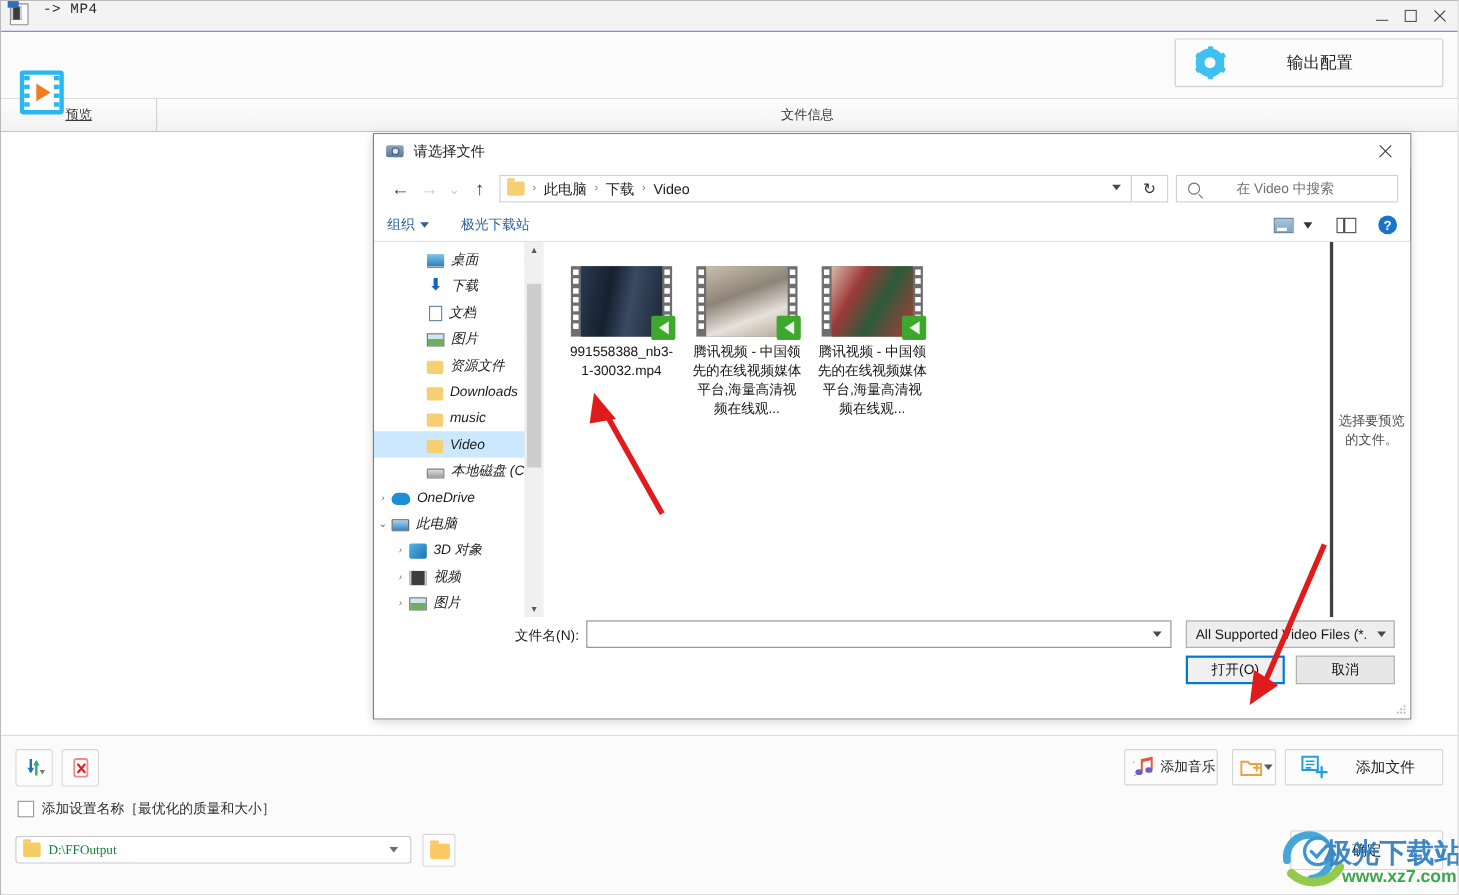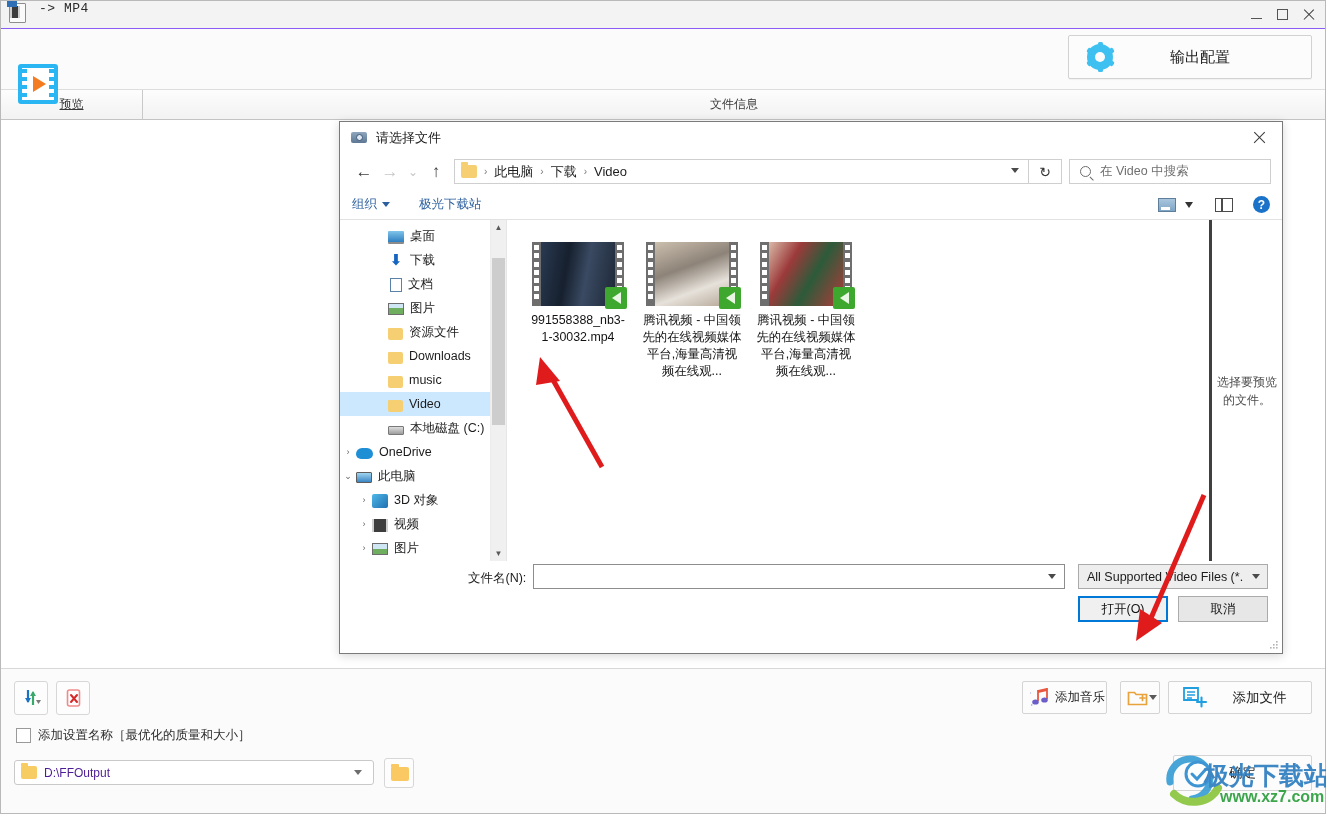--- a/index.html
+++ b/index.html
@@ -256,23 +256,23 @@
     background: #f7cd63;
     border-radius: 1px 2px 2px 2px;
     position: relative;
   }
   .folder-mini:before {
     content:""; position:absolute; left:0; top:-3px;
     width:7px; height:3px; background:#f7cd63; border-radius:1px 1px 0 0;
   }
   #output-path-text {
     margin-left: 7px;
-    font-family: Liberation Sans, sans-serif;
+    font-family: Liberation Serif, serif;
     font-size: 12px;
-    color: #4c1d95;
+    color: #15803d;
     flex: 1;
   }
   .combo-caret {
     width: 0; height: 0;
     border-left: 4.5px solid transparent;
     border-right: 4.5px solid transparent;
     border-top: 5px solid #6d6d6d;
     margin-right: 11px;
   }
   #browse-folder-btn {
@@ -428,20 +428,21 @@
     flex: none;
   }
   #fd-search {
     width: 202px; height: 25px;
     margin-left: 7px;
     border: 1px solid #cfcfcf;
     box-sizing: border-box;
     display: flex; align-items: center;
     flex: none;
     background: #fff;
+    gap: 24px;
   }
   #fd-search .magn {
     width: 11px; height: 11px; margin-left: 10px; flex: none;
     border: 1.4px solid #6c6c6c; border-radius: 50%;
     position: relative; box-sizing: border-box;
   }
   #fd-search .magn:after {
     content:""; position:absolute; right:-4px; bottom:-3px;
     width:5px; height:1.4px; background:#6c6c6c; transform: rotate(45deg);
   }
@@ -501,27 +502,28 @@
   }
 
   #fd-main {
     flex: 1;
     display: flex;
     border-top: 1px solid #e2e2e2;
     min-height: 0;
   }
   
   #fd-tree {
-    width: 166px;
+    width: 153px;
     flex: none;
     background: #fff;
     padding-top: 4px;
     box-sizing: border-box;
     position: relative;
     overflow: hidden;
+    font-style: italic;
   }
   .tree-item {
     height: 24px;
     display: flex; align-items: center;
     padding-right: 6px;
     font-size: 12.5px;
     color: #1b1b1b;
     position: relative;
   }
   .tree-item.selected { background: #cce8ff; }

